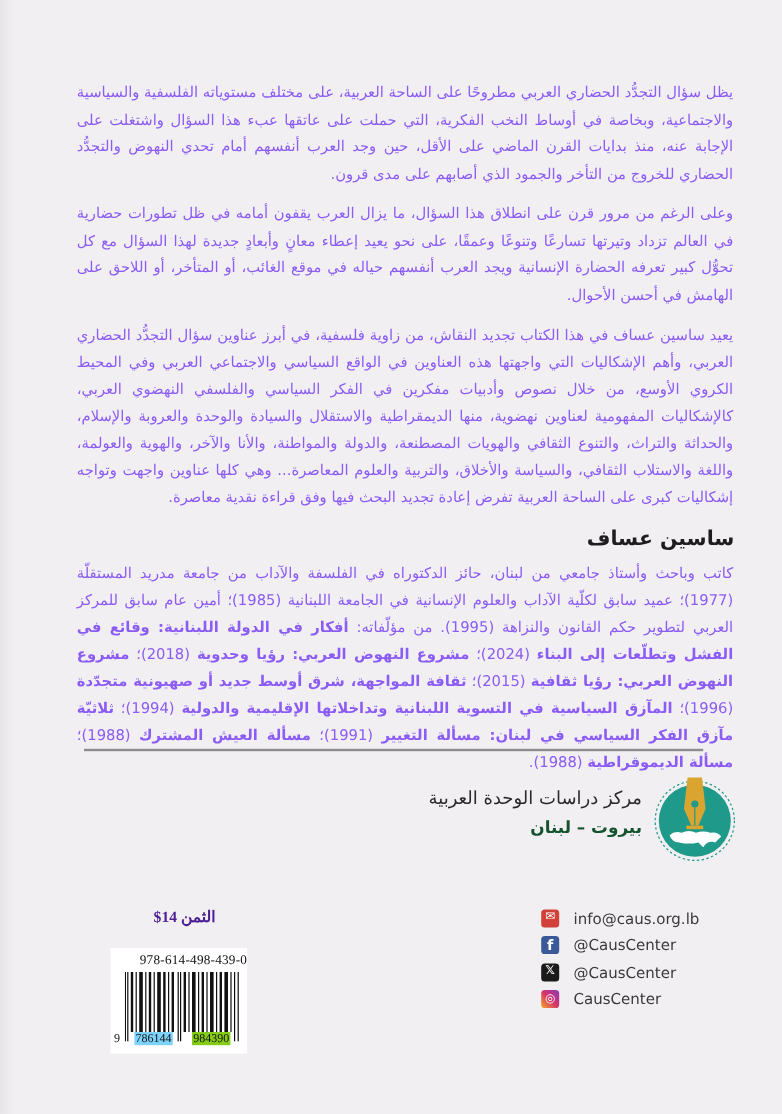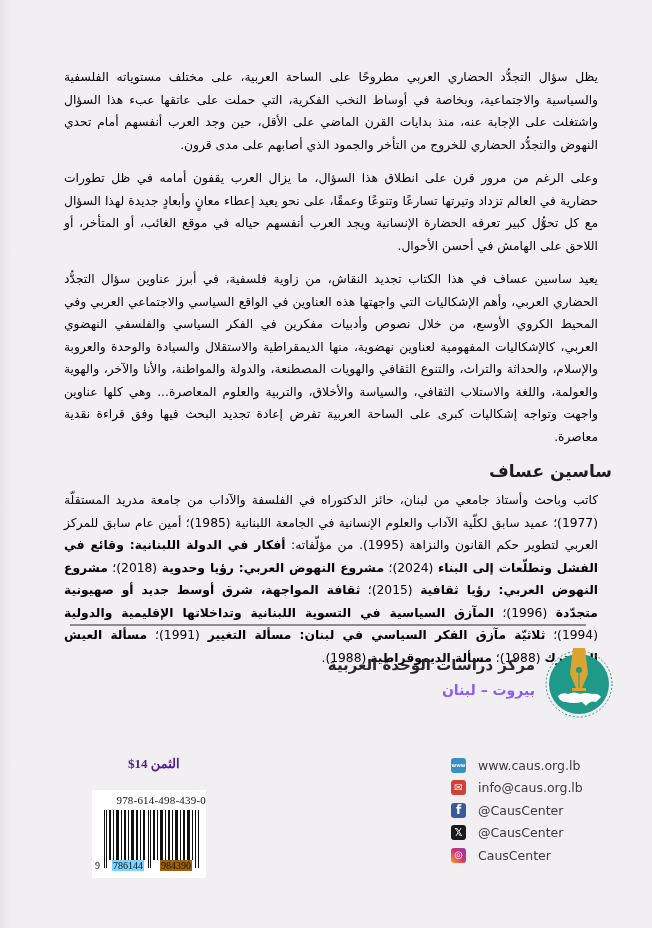--- a/index.html
+++ b/index.html
@@ -16,58 +16,58 @@
   }
   .content {
     position: absolute; left: 64px; top: 66px; width: 548px;
     direction: rtl; text-align: justify;
   }
   h2 {
     margin: 0 0 6px 0; font-size: 17px; font-weight: bold; color: #1d1c1e;
     line-height: 24px;
   }
   p {
-    margin: 0 14px 11px 0; font-size: 12.3px; line-height: 22.5px; color: #000000;
+    margin: 0 1px 11px 0; font-size: 12.3px; line-height: 22.5px; color: #8b5cf6;
     text-align-last: right;
   }
   .bio { margin-top: 10px; }
   .divider {
     position: absolute; left: 70px; top: 624px; width: 516px; height: 2px;
     background: #8e8c8f;
   }
   .publisher {
     position: absolute; left: 330px; top: 640px; width: 300px; height: 80px;
     direction: rtl;
   }
   .pub-logo {
     position: absolute; right: 16px; top: 4px; width: 70px; height: 74px;
   }
   .pub-name {
-    position: absolute; right: 95px; top: 16px; font-size: 15px; font-weight: bold; color: #2a292b;
+    position: absolute; right: 95px; top: 16px; font-size: 15px; font-weight: normal; color: #2a292b;
     white-space: nowrap;
   }
   .pub-city {
-    position: absolute; right: 95px; top: 42px; font-size: 14px; font-weight: bold; color: #8b5cf6;
+    position: absolute; right: 95px; top: 42px; font-size: 14px; font-weight: bold; color: #14532d;
     white-space: nowrap;
   }
   .price {
     position: absolute; left: 128px; top: 756px; font-family: "Liberation Serif", serif;
     font-size: 13px; font-weight: bold; color: #4c1d95; direction: rtl; white-space: nowrap;
   }
   .barcode {
     position: absolute; left: 92px; top: 790px; width: 114px; height: 88px; background: #ffffff;
   }
   .isbn-top {
     position: absolute; left: 0; right: 0; top: 4px; text-align: right;
     font-family: "Liberation Serif", serif; font-size: 11px; color: #111; letter-spacing: 0.2px;
   }
   .bars { position: absolute; left: 12px; top: 20px; width: 96px; height: 58px; }
   .ean-lead { position: absolute; left: 3px; top: 70px; font-family: "Liberation Serif", serif; font-size: 10px; color:#111;}
   .ean-left { position: absolute; left: 20px; top: 70px; font-family: "Liberation Serif", serif; font-size: 10px; color:#111; background:#7dd3fc; padding:0 1px;}
-  .ean-right { position: absolute; left: 68px; top: 70px; font-family: "Liberation Serif", serif; font-size: 10px; color:#111; background:#a16207; padding:0 1px;}
+  .ean-right { position: absolute; left: 68px; top: 70px; font-family: "Liberation Serif", serif; font-size: 10px; color:#111; background:#84cc16; padding:0 1px;}
   .contacts {
     position: absolute; left: 451px; top: 754px; width: 190px;
   }
   .contact-row {
     display: flex; align-items: center; height: 22px; margin-bottom: 0.5px;
   }
   .c-icon {
     width: 15px; height: 15px; border-radius: 3px; margin-right: 12px; flex: none;
     display: flex; align-items: center; justify-content: center; color: #fff;
     font-family: "DejaVu Sans", sans-serif; font-size: 10px; font-weight: bold; line-height: 1;
@@ -139,24 +139,20 @@
       <rect x="94" y="0" width="1" height="58"></rect>
     </g>
   </svg>
   <span class="ean-lead">9</span>
   <span class="ean-left">786144</span>
   <span class="ean-right">984390</span>
 </div>
 
 <div class="contacts">
   <div class="contact-row">
-    <span class="c-icon" style="background:#3a8fc2;font-size:5px;">www</span>
-    <span class="c-text">www.caus.org.lb</span>
-  </div>
-  <div class="contact-row">
     <span class="c-icon" style="background:#d2403a;">✉</span>
     <span class="c-text">info@caus.org.lb</span>
   </div>
   <div class="contact-row">
     <span class="c-icon" style="background:#3b5998;font-size:12px;">f</span>
     <span class="c-text">@CausCenter</span>
   </div>
   <div class="contact-row">
     <span class="c-icon" style="background:#1a1a1a;">𝕏</span>
     <span class="c-text">@CausCenter</span>

